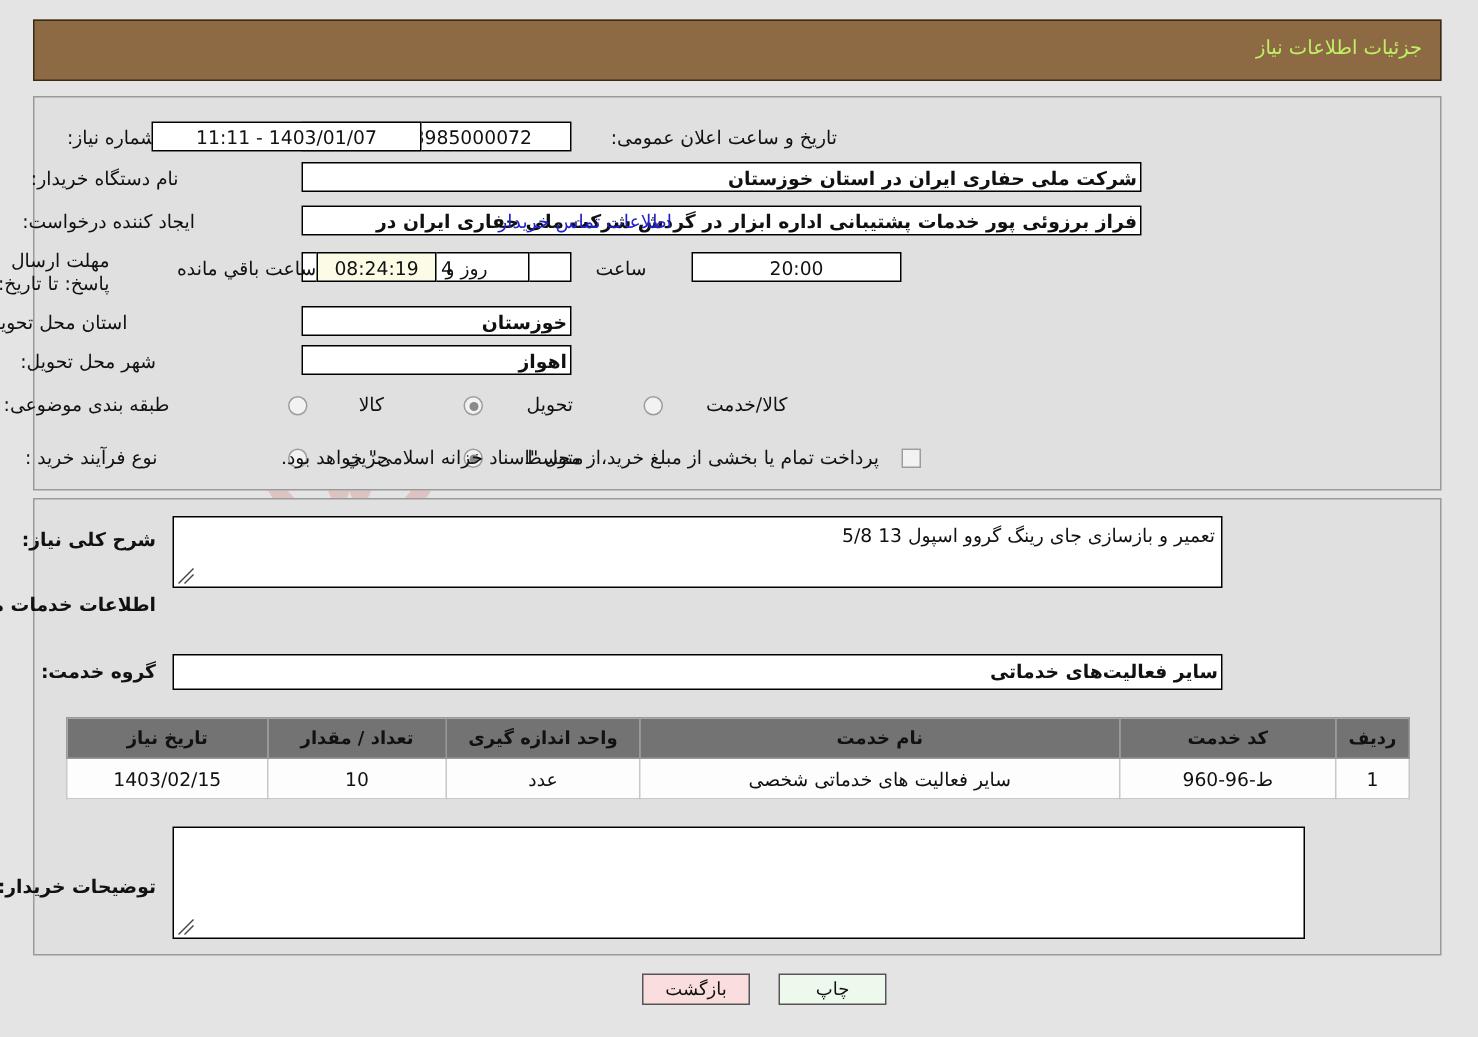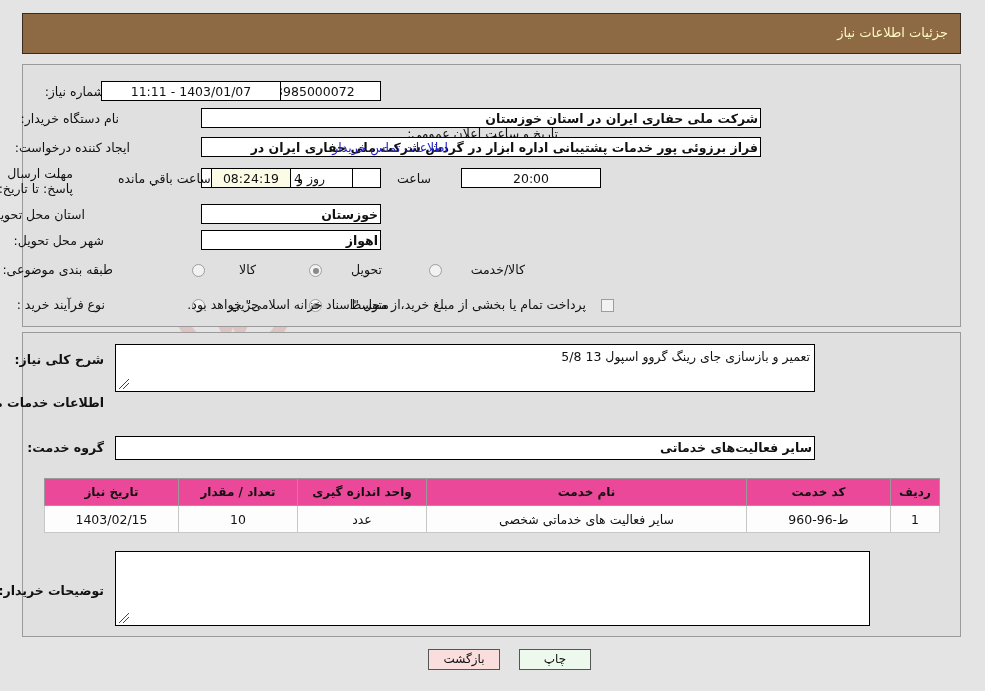--- a/index.html
+++ b/index.html
@@ -58,21 +58,21 @@
     border: 1px solid #3a2b1b;
     box-sizing: border-box;
     color: #ffffff;
     z-index: 10;
   }
   .header-title {
     position: absolute;
     right: 12px;
     top: 11px;
     font-size: 13px;
-    color: #fef9c3;
+    color: #bef264;
     white-space: nowrap;
   }
 
   
   .panel {
     position: absolute;
     background: #e0e0e0;
     border: 1px solid #9a9a9a;
     box-sizing: border-box;
     z-index: 8;
@@ -176,21 +176,21 @@
     position: absolute;
     left: 44px;
     top: 478px;
     width: 896px;
     border-collapse: collapse;
     z-index: 12;
     font-size: 12.5px;
     background: #fff;
   }
   .tbl th {
-    background: #ec4899;
+    background: #737373;
     border: 1px solid #9a9a9a;
     color: #111;
     font-weight: bold;
     font-size: 12px;
     height: 26px;
     padding: 0 4px;
     text-align: center;
   }
   .tbl td {
     background: #fdfdfd;
@@ -235,21 +235,21 @@
         <path d="M65 4 L120 24 L120 70 Q120 108 65 128 Q10 108 10 70 L10 24 Z" fill="none" stroke="#d9a8a8" stroke-width="11" opacity="0.55"></path>
         <path d="M40 48 L58 96 L65 74 L72 96 L90 48" fill="none" stroke="#d9a8a8" stroke-width="13" opacity="0.55" stroke-linejoin="round" stroke-linecap="round"></path>
       </svg>
       <div class="wm-text">ArtaTender.net</div>
     </div>
   </div>
 
   <div class="lbl" style="right:881px; top:84px;margin-left:40px;">شماره نیاز:</div>
   <div class="box box-center" style="right:604px; top:81px; width:180px; height:20px;">1103093985000072</div>
 
-  <div class="lbl" style="right:427px; top:84px;margin-top:42px;">تاریخ و ساعت اعلان عمومی:</div>
+  <div class="lbl" style="right:427px; top:84px;">تاریخ و ساعت اعلان عمومی:</div>
   <div class="box box-center" style="right:704px; top:81px; width:180px; height:20px; left:103px;">1403/01/07 - 11:11</div>
 
   <div class="lbl" style="right:866px; top:111px;">نام دستگاه خریدار:</div>
   <div class="box box-rtl" style="right:224px; top:108px; width:560px; height:20px;">شرکت ملی حفاری ایران در استان خوزستان</div>
 
   <div class="lbl" style="right:855px; top:140px;">ایجاد کننده درخواست:</div>
   <div class="box box-rtl" style="right:224px; top:137px; width:560px; height:20px;">فراز برزوئی پور خدمات پشتیبانی اداره ابزار در گردش شرکت ملی حفاری ایران در</div>
   <a class="link" style="right:537px; top:140px;">اطلاعات تماس خریدار</a>
 
   <div class="lbl" style="right:912px; top:166px; width:80px; text-align:right; white-space:normal; line-height:15px;">مهلت ارسال پاسخ: تا تاریخ:</div>

